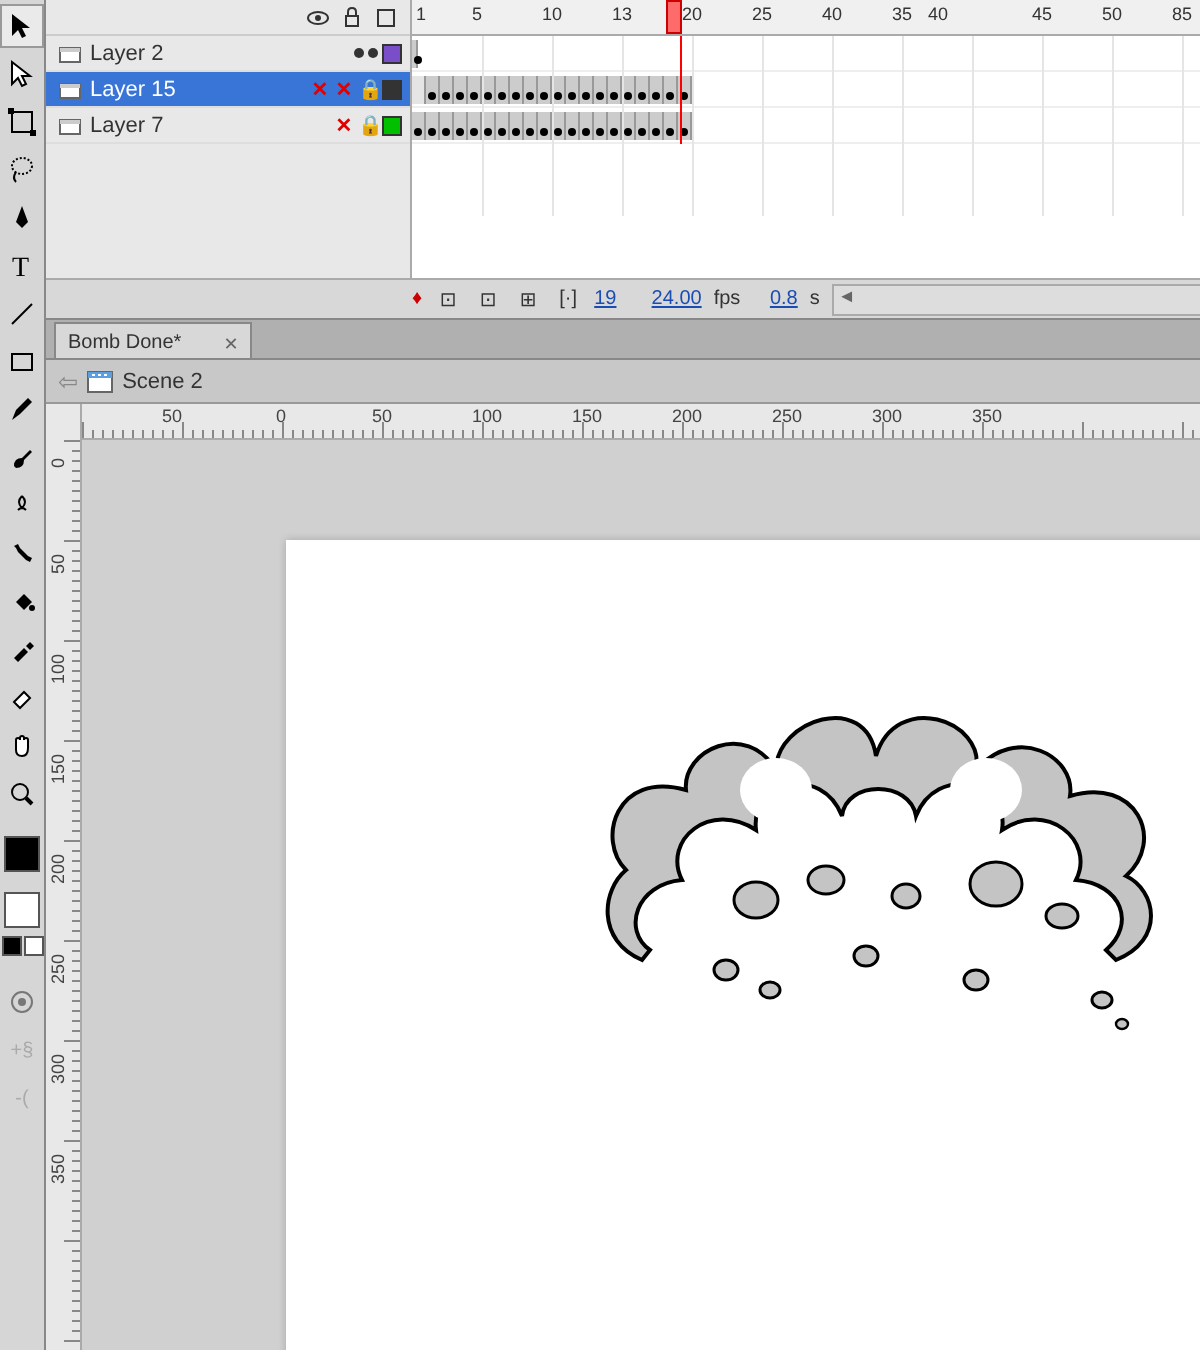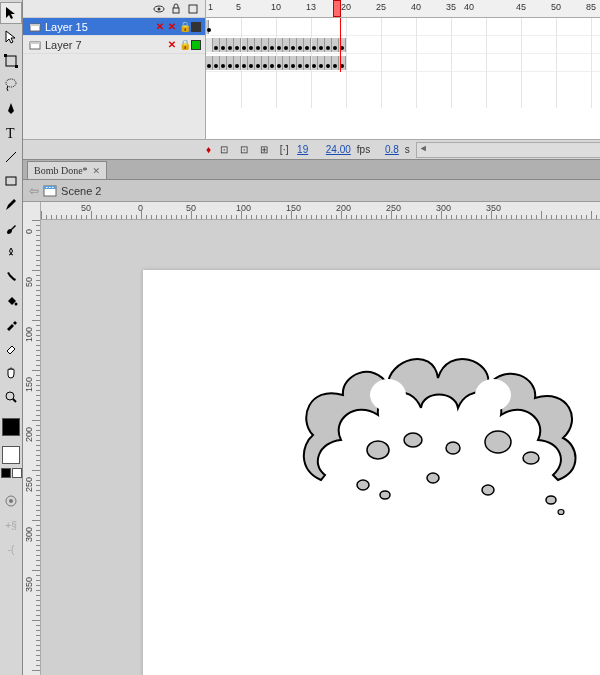--- a/index.html
+++ b/index.html
@@ -42,21 +42,21 @@
   .kf.small { width: 3px; }
   .frame-line { position: absolute; top: 0; bottom: 0; border-right: 1px solid #e5e5e5; }
   .playhead-line { position: absolute; top: 0; bottom: 0; width: 1px; background: #f00; left: 134px; }
   .timeline-status { height: 20px; background: #d8d8d8; border-top: 1px solid #aaa; display: flex; align-items: center; padding-left: 183px; gap: 6px; font-size: 10px; }
   .timeline-status .icn { width: 14px; height: 14px; display:flex; align-items:center; justify-content:center; }
   .timeline-status a { color: #1a4db3; text-decoration: underline; }
   .status-scroll { flex: 1; }
   .scrollbar-h { height: 16px; background: #ddd; border: 1px solid #aaa; margin-left: auto; width: 200px; position: relative; }
   .scrollbar-h::after { content:'◄'; position:absolute; left:2px; top:0; font-size:9px; color:#666; }
   .doc-tab-bar { height: 20px; background: #b0b0b0; border-bottom: 1px solid #888; display: flex; align-items: flex-end; padding-left: 4px; }
-  .doc-tab { height: 18px; background: #d8d8d8; border: 1px solid #888; border-bottom: none; padding: 2px 6px; display: flex; align-items: center; gap: 5px; font-size: 10px; font-family: Liberation Serif, serif; }
+  .doc-tab { height: 18px; background: #d8d8d8; border: 1px solid #888; border-bottom: none; padding: 2px 6px; display: flex; align-items: flex-end; gap: 21px; font-size: 10px; }
   .doc-tab .close { font-size: 9px; color: #666; }
   .scene-bar { height: 22px; background: #c8c8c8; border-bottom: 1px solid #999; display: flex; align-items: center; padding-left: 6px; gap: 4px; }
   .scene-bar .back { color: #888; font-size: 12px; }
   .scene-icon { width: 14px; height: 14px; }
   .stage-area { flex: 1; display: flex; background: #d0d0d0; position: relative; }
   .ruler-v { width: 18px; background: #e8e8e8; border-right: 1px solid #aaa; position: relative; }
   .ruler-v .tick { position: absolute; right: 0; width: 4px; height: 1px; background: #888; }
   .ruler-v .tick.major { width: 8px; }
   .ruler-v .num { position: absolute; font-size: 9px; writing-mode: vertical-rl; transform: rotate(180deg); left: 1px; color: #444; }
   .stage-wrap { flex: 1; position: relative; overflow: hidden; }
@@ -197,20 +197,32 @@
                 <svg width="10" height="12" viewBox="0 0 10 12">
                   <rect x="2" y="5" width="6" height="5" fill="none" stroke="#333"></rect>
                   <path d="M3 5 L3 3 Q3 1 5 1 Q7 1 7 3 L7 5" fill="none" stroke="#333"></path>
                 </svg>
               </span>
             <span class="hicon">
                 <svg width="10" height="10" viewBox="0 0 10 10">
                   <rect x="1" y="1" width="8" height="8" fill="none" stroke="#333"></rect>
                 </svg>
               </span>
+          </div>
+          <div class="layer-row">
+            <svg class="layer-icon" viewBox="0 0 12 12">
+                <rect x="1" y="3" width="10" height="7" fill="#fff" stroke="#666"></rect>
+                <rect x="1" y="3" width="10" height="2" fill="#ccc"></rect>
+              </svg>
+            <span class="layer-name">Layer 2</span>
+            <div class="layer-ctrls">
+              <span class="dot"></span>
+              <span class="dot"></span>
+              <span class="color-chip" style="background:#7b4ec9"></span>
+            </div>
           </div>
           <div class="layer-row selected">
             <svg class="layer-icon" viewBox="0 0 12 12">
                 <rect x="1" y="3" width="10" height="7" fill="#fff" stroke="#666"></rect>
                 <rect x="1" y="3" width="10" height="2" fill="#ccc"></rect>
               </svg>
             <span class="layer-name">Layer 15</span>
             <div class="layer-ctrls">
               <span class="redx">✕</span>
               <span class="redx">✕</span>

